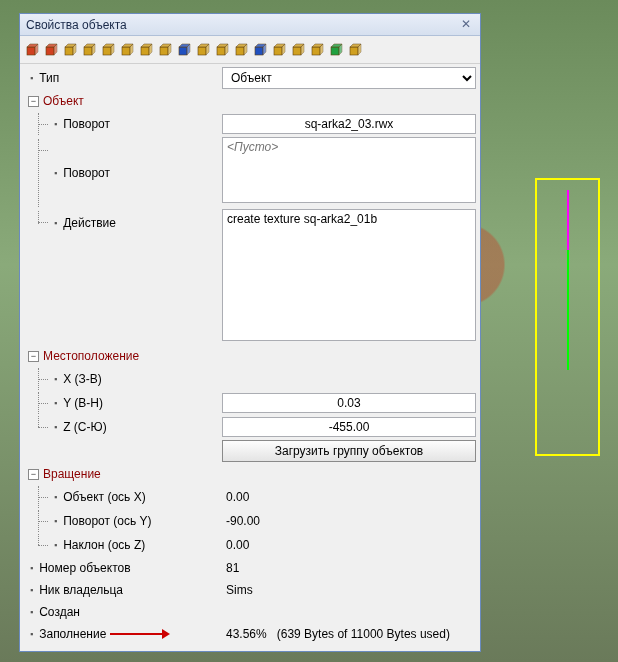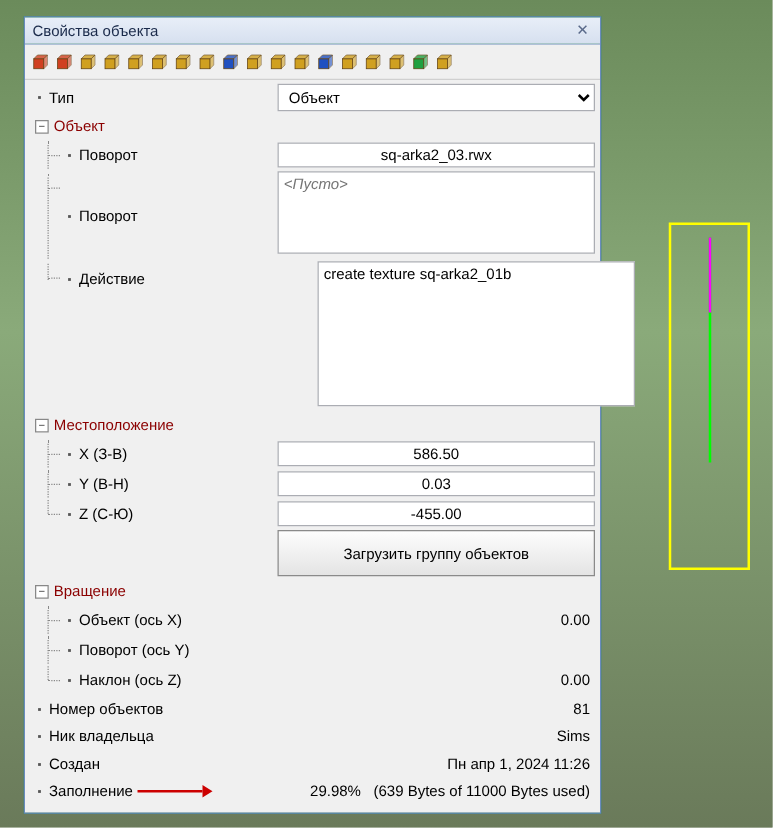--- a/index.html
+++ b/index.html
@@ -154,31 +154,30 @@
     font-family: inherit;
     font-size: 12px;
     padding: 2px 4px;
   }
   select.ctrl { height: 22px; }
   input.ctrl { height: 20px; text-align: center; }
   textarea.ctrl { resize: none; overflow-y: scroll; }
   .placeholder { color: #888; font-style: italic; }
   button.ctrl {
     width: 100%;
-    height: 37px;
+    height: 22px;
     border: 1px solid #8a8a8a;
     background: linear-gradient(#fdfdfd, #e4e4e4);
     font-family: inherit;
     font-size: 12px;
     cursor: pointer;
   }
   .static-val {
     padding: 2px 4px;
     color: #000;
-    text-align: right;
   }
   .arrow-annot {
     display: inline-block;
     width: 60px;
     height: 10px;
     position: relative;
     margin: 0 4px;
     vertical-align: middle;
   }
   .arrow-annot::before {
@@ -383,39 +382,38 @@
       </div>
     </div>
 
     <div class="row tall" style="min-height:118px;">
       <div class="tree-col" style="align-self:flex-start;padding-top:2px;">
         <span class="tree-branch last" style="height:24px;"></span>
         <span class="bullet">▪</span>
         <span>Действие</span>
       </div>
       <div class="val-col">
-        <textarea class="ctrl" style="height: 116px; margin-left: 32px;">create texture sq-arka2_01b</textarea>
+        <textarea class="ctrl" style="height: 132px;">create texture sq-arka2_01b</textarea>
       </div>
     </div>
 
     <div class="row">
       <div class="tree-col section">
         <span class="expander">−</span>
         <span>Местоположение</span>
       </div>
       <div class="val-col"></div>
     </div>
 
     <div class="row">
       <div class="tree-col">
         <span class="tree-branch"></span>
         <span class="bullet">▪</span>
         <span>X (З-В)</span>
       </div>
-      <div class="val-col"><input class="ctrl" value="586.50" style=""></div>
     </div>
     <div class="row">
       <div class="tree-col">
         <span class="tree-branch"></span>
         <span class="bullet">▪</span>
         <span>Y (В-Н)</span>
       </div>
       <div class="val-col"><input class="ctrl" value="0.03" style=""></div>
     </div>
     <div class="row">
@@ -447,20 +445,23 @@
       <div class="val-col">
           <div class="static-val">0.00</div>
         </div>
     </div>
     <div class="row">
       <div class="tree-col">
         <span class="tree-branch"></span>
         <span class="bullet">▪</span>
         <span>Поворот (ось Y)</span>
       </div>
+      <div class="val-col">
+          <div class="static-val">-90.00</div>
+        </div>
     </div>
     <div class="row">
       <div class="tree-col">
         <span class="tree-branch last"></span>
         <span class="bullet">▪</span>
         <span>Наклон (ось Z)</span>
       </div>
       <div class="val-col">
           <div class="static-val">0.00</div>
         </div>
@@ -482,31 +483,28 @@
       </div>
       <div class="val-col">
           <div class="static-val">Sims</div>
         </div>
     </div>
     <div class="row">
       <div class="tree-col">
         <span class="bullet">▪</span>
         <span>Создан</span>
       </div>
-      <div class="val-col">
-          <div class="static-val">Пн апр 1, 2024 11:26</div>
-        </div>
     </div>
     <div class="row">
       <div class="tree-col">
         <span class="bullet">▪</span>
         <span>Заполнение</span>
         <span class="arrow-annot"></span>
       </div>
       <div class="val-col">
         <div class="static-val">
-          <span>29.98%</span>&nbsp;&nbsp;&nbsp;<span>(639 Bytes of 11000 Bytes used)</span>
+          <span>43.56%</span>&nbsp;&nbsp;&nbsp;<span>(639 Bytes of 11000 Bytes used)</span>
         </div>
       </div>
     </div>
 
   </div>
 </div>
 
 </body></html>

